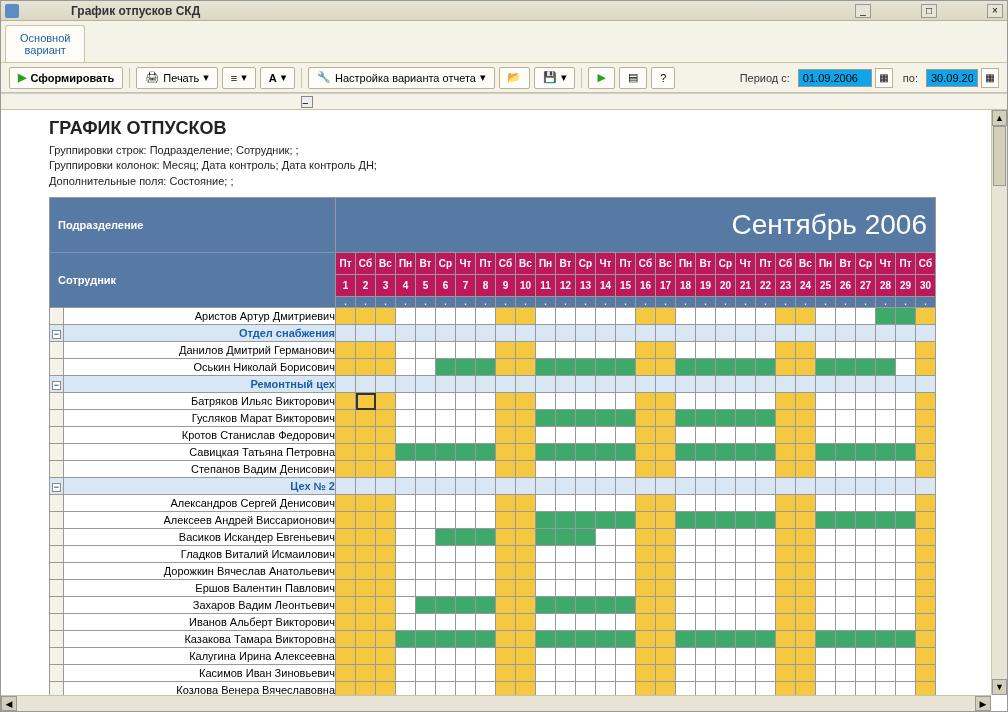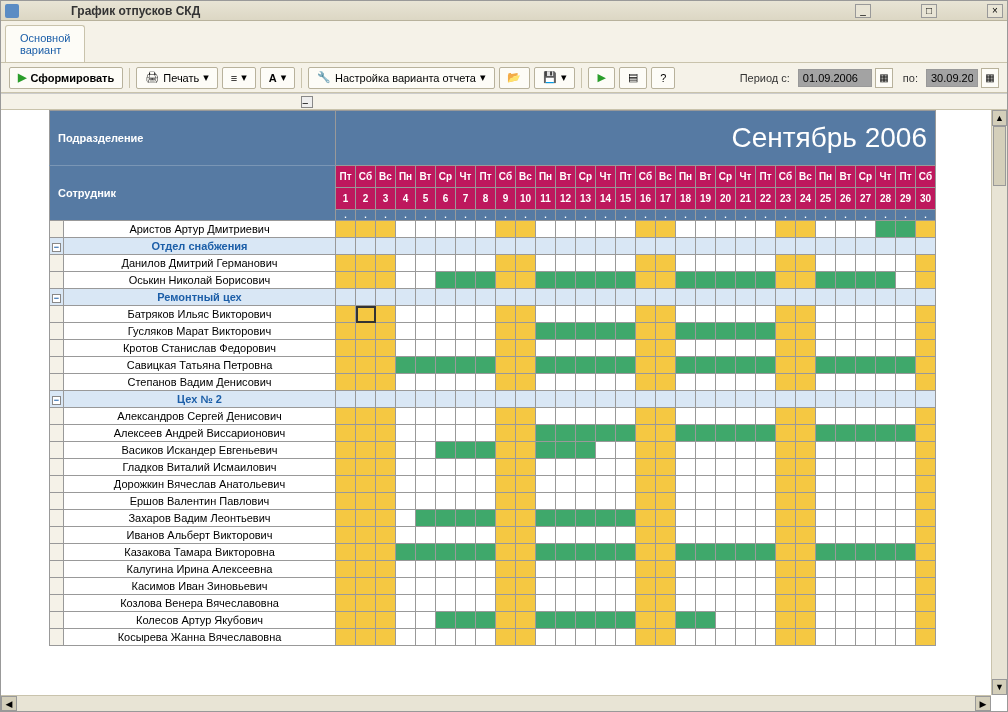--- a/index.html
+++ b/index.html
@@ -5,50 +5,50 @@
 * { box-sizing: border-box; margin: 0; padding: 0; }
 body { font-family: Arial, sans-serif; font-size: 11px; background: #f5f2e8; overflow: hidden; width: 1008px; height: 712px; }
 
 .window { width: 1008px; height: 712px; display: flex; flex-direction: column; border: 1px solid #999; }
 .titlebar { background: linear-gradient(#e8e4d5, #dcd7c4); padding: 2px 4px; display: flex; align-items: center; border-bottom: 1px solid #b8b29c; height: 20px; gap: 48px; }
 .titlebar-icon { width: 14px; height: 14px; background: #5b8cc4; margin-right: 4px; border-radius: 2px; }
 .titlebar-text { flex: 1; font-weight: bold; font-size: 12px; color: #333; }
 .win-btn { width: 16px; height: 14px; margin-left: 2px; border: 1px solid #999; background: #e8e4d5; text-align: center; line-height: 12px; font-size: 10px; cursor: pointer; }
 
 .tabbar { background: #f5f2e8; padding: 0; border-bottom: 1px solid #c9c3ac; display: flex; height: 42px; }
-.tab { border: 1px solid #c9c3ac; border-bottom: none; padding: 6px 14px; background: #fdfcf7; color: #1b5ea8; font-size: 11px; border-radius: 3px 3px 0 0; margin: 4px 0 0 4px; cursor: pointer; display: flex; align-items: center; justify-content: center; }
+.tab { border: 1px solid #c9c3ac; border-bottom: none; padding: 6px 14px; background: #fdfcf7; color: #1b5ea8; font-size: 11px; text-align: center; border-radius: 3px 3px 0 0; margin: 4px 0 0 4px; cursor: pointer; display: flex; align-items: center; justify-content: center; }
 
 .toolbar { background: #f5f2e8; padding: 4px 8px; display: flex; align-items: center; gap: 4px; border-bottom: 1px solid #c9c3ac; height: 30px; }
 .btn { border: 1px solid #b8b29c; background: #fdfcf7; padding: 2px 8px; font-size: 11px; cursor: pointer; display: flex; align-items: center; gap: 4px; border-radius: 2px; height: 22px; }
 .btn-primary { font-weight: bold; }
 .sep { width: 1px; height: 20px; background: #c9c3ac; margin: 0 2px; }
 .spacer { flex: 1; }
 label.period { font-size: 11px; color: #333; margin-right: 4px; }
-.date-input { border: 1px solid #999; padding: 2px 4px; width: 74px; font-size: 11px; background: #a3a3a3; }
+.date-input { border: 1px solid #999; padding: 2px 4px; width: 74px; font-size: 11px; background: #0ea5e9; }
 .cal-btn { width: 18px; height: 20px; border: 1px solid #b8b29c; background: #fdfcf7; margin-left: -1px; cursor: pointer; font-size: 10px; }
 
 .report-area { flex: 1; background: #fff; overflow: auto; position: relative; border-top: 1px solid #ccc; }
 .report-inner { padding: 0 0 0 48px; }
 .ruler-h { height: 16px; background: #f5f2e8; border-bottom: 1px solid #c9c3ac; position: relative; }
 .ruler-handle { position: absolute; left: 300px; top: 2px; width: 12px; height: 12px; border: 1px solid #888; background: #eee; }
 
 .rpt-header { padding: 8px 0; }
 .rpt-title { font-size: 18px; font-weight: bold; color: #222; margin-bottom: 4px; }
 .rpt-sub { font-size: 11px; color: #222; line-height: 1.4; }
 
 .grid { border-collapse: collapse; }
 .grid th, .grid td { border: 1px solid #999; }
 
 
 .hdr-left { background: #567aa3; color: #fff; font-weight: bold; text-align: left; padding: 21px 8px; vertical-align: middle; }
 .hdr-month { background: #567aa3; color: #fff; font-size: 28px; font-weight: normal; padding: 4px 8px; text-align: right; }
 .hdr-day { background: #be185d; color: #fff; font-size: 10px; font-weight: bold; text-align: center; width: 20px; padding: 2px 0; }
 .hdr-dot { background: #567aa3; color: #fff; height: 10px; text-align: center; font-size: 9px; }
 
-.name-col { width: 272px; min-width: 272px; text-align: center; padding: 1px 8px 1px 8px; white-space: nowrap; overflow: hidden; font-size: 11px; height: 14px; line-height: 14px; }
+.name-col { width: 272px; min-width: 272px; text-align: right; padding: 1px 0 1px 8px; white-space: nowrap; overflow: hidden; font-size: 11px; height: 14px; line-height: 14px; }
 .dept-row td { background: #d9e7f5; color: #1b5ea8; font-weight: bold; }
 .expand-col { width: 14px; text-align: center; background: #f5f2e8; border: none; padding: 0; }
 .exp-btn { width: 9px; height: 9px; border: 1px solid #888; background: #fff; display: inline-block; line-height: 7px; font-size: 9px; cursor: pointer; text-align: center; }
 
 .day-cell { width: 20px; min-width: 20px; height: 14px; padding: 0; }
 .c-w { background: #f5c842; } 
 .c-v { background: #3fa86b; } 
 .c-sel { outline: 2px solid #333; outline-offset: -2px; }
 .c-blank { background: #fff; }
 
@@ -119,20 +119,26 @@
     <label class="period" style="margin-left:6px;">по:</label>
     <input class="date-input" style="width: 52px;" value="30.09.200">
     <button class="cal-btn">▦</button>
   </div>
 
   <div class="report-area">
     <div class="ruler-h">
       <div class="ruler-handle">−</div>
     </div>
     <div class="report-inner">
+      <div class="rpt-header">
+        <div class="rpt-title">ГРАФИК ОТПУСКОВ</div>
+        <div class="rpt-sub">Группировки строк: Подразделение; Сотрудник;  ;</div>
+        <div class="rpt-sub">Группировки колонок: Месяц; Дата контроль; Дата контроль ДН;</div>
+        <div class="rpt-sub">Дополнительные поля: Состояние;  ;</div>
+      </div>
 
       <table class="grid">
         <thead id="grid-head">
             <tr>
               <th class="hdr-left" rowspan="1" colspan="2" style="height:28px;border-bottom:1px solid #7a96b5;">Подразделение</th>
               <th class="hdr-month" colspan="30">Сентябрь 2006</th>
             </tr>
             <tr>
               <th class="hdr-left" rowspan="3" colspan="2" style="vertical-align:top;">Сотрудник</th>
               <th class="hdr-day">Пт</th>

